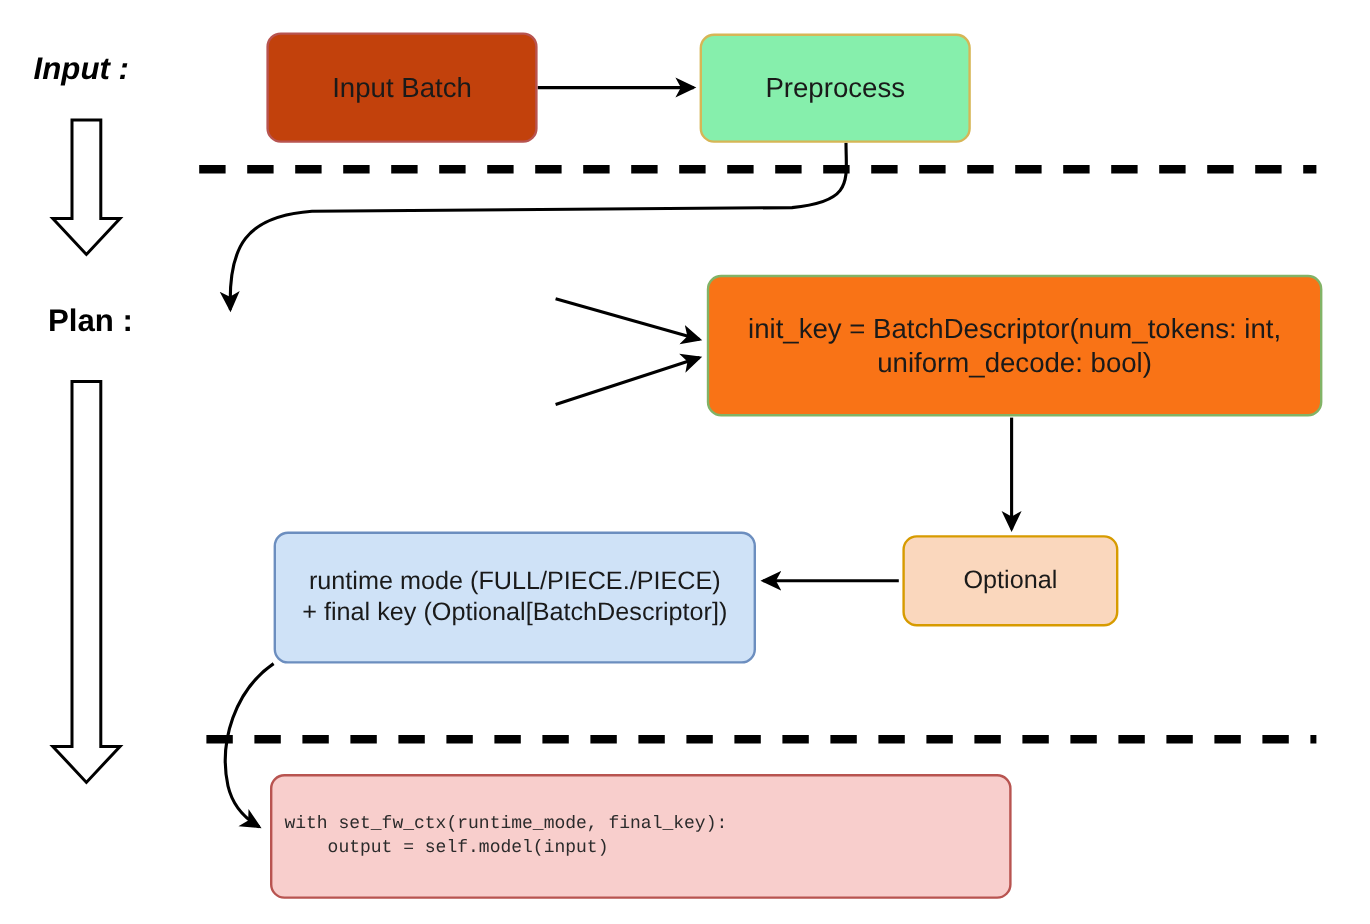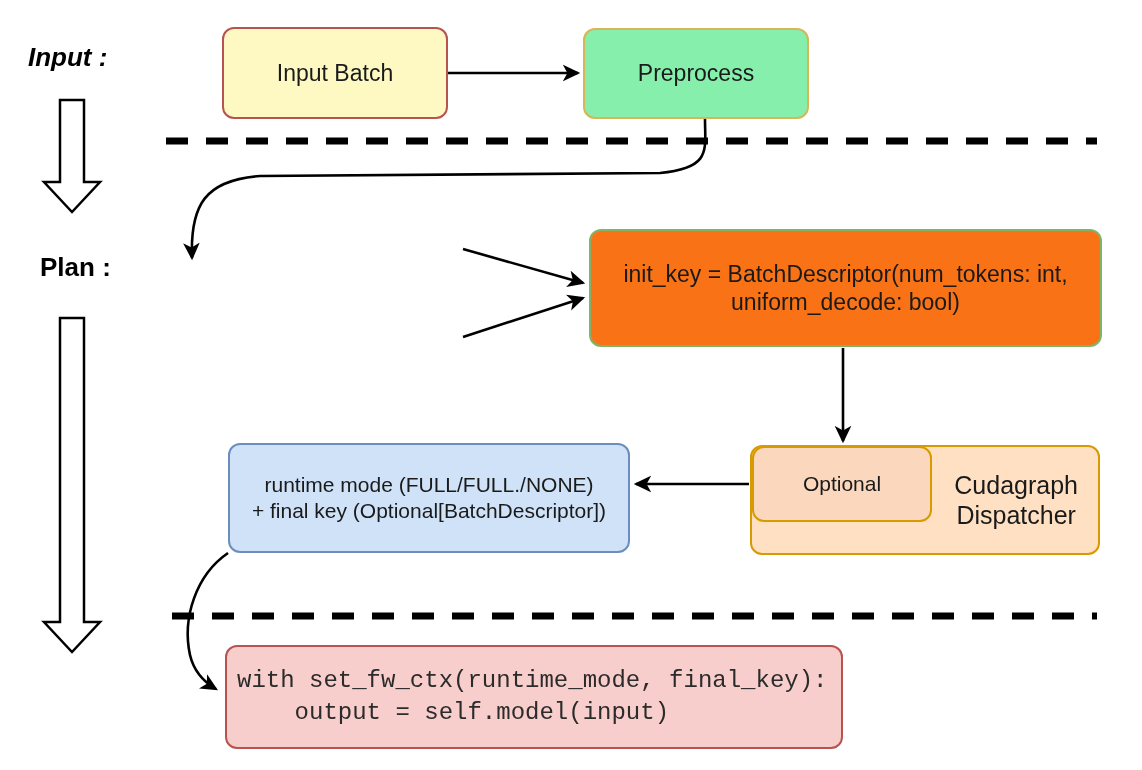--- a/index.html
+++ b/index.html
@@ -51,21 +51,21 @@
     line-height: 1.22;
     padding: 4px 10px;
   }
   .node-text {
     display: block;
     width: 100%;
     white-space: pre-line;
   }
   .node.code {
     font-family: "Liberation Mono", monospace;
-    font-size: 24px;
+    font-size: 15px;
     justify-content: flex-start;
     text-align: left;
     padding-left: 10px;
     line-height: 1.32;
     color: #2b2b2b;
   }
   .node.code .node-text {
     white-space: pre;
   }
 </style>
@@ -99,49 +99,44 @@
 
     <line x1="463" y1="337" x2="583" y2="298" stroke="#000000" stroke-width="2.6" marker-end="url(#ah)"></line>
 
     <line x1="843" y1="348" x2="843" y2="441" stroke="#000000" stroke-width="2.6" marker-end="url(#ah)"></line>
 
     <line x1="749" y1="484" x2="636" y2="484" stroke="#000000" stroke-width="2.6" marker-end="url(#ah)"></line>
 
     <path d="M 228 553 C 196 575, 182 618, 190 655 C 194 672, 204 682, 216 689" fill="none" stroke="#000000" stroke-width="2.6" marker-end="url(#ah)"></path>
   </svg>
 
-  <div class="node" style="left:222px; top:27px; width:226px; height:92px; background:#fef9c3; border-color:#b85450;">
+  <div class="node" style="left:222px; top:27px; width:226px; height:92px; background:#c2410c; border-color:#b85450;">
     <span class="node-text">Input Batch</span>
   </div>
 
   <div class="node" style="left:583px; top:28px; width:226px; height:91px; background:#86efac; border-color:#d6b656;">
     <span class="node-text">Preprocess</span>
   </div>
 
 
 
   <div class="node" style="left:589px; top:229px; width:513px; height:118px; background:#f97316; border-color:#82b366;">
     <span class="node-text">init_key = BatchDescriptor(num_tokens: int,
 uniform_decode: bool)</span>
   </div>
 
-  <div class="node" style="left:750px; top:445px; width:350px; height:110px; background:#ffe0c2; border-color:#d79b00;
-              justify-content:flex-end; padding-right:20px; font-size:25px;">
-    <span class="node-text" style="width:auto; text-align:center;">Cudagraph
-Dispatcher</span>
-  </div>
 
   <div class="node" style="left:752px; top:446px; width:180px; height:76px; background:#fad7bd; border-color:#d79b00;
               font-size:21px;">
     <span class="node-text">Optional</span>
   </div>
 
   <div class="node" style="left:228px; top:443px; width:402px; height:110px; background:#cfe2f7; border-color:#6c8ebf;
               font-size:21px;">
-    <span class="node-text">runtime mode (FULL/FULL./NONE)
+    <span class="node-text">runtime mode (FULL/PIECE./PIECE)
 + final key (Optional[BatchDescriptor])</span>
   </div>
 
   <div class="node code" style="left:225px; top:645px; width:618px; height:104px; background:#f8cecc; border-color:#b85450;">
     <span class="node-text">with set_fw_ctx(runtime_mode, final_key):
     output = self.model(input)</span>
   </div>
 
 </div>
 

